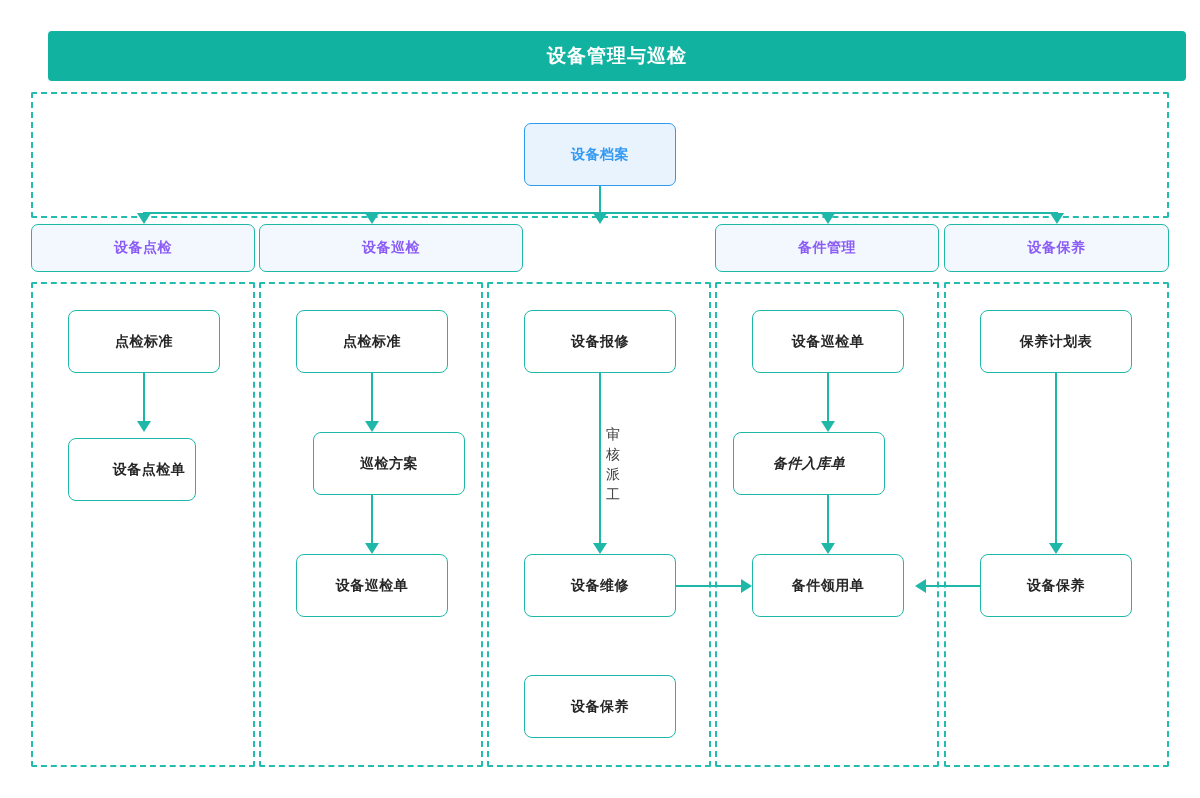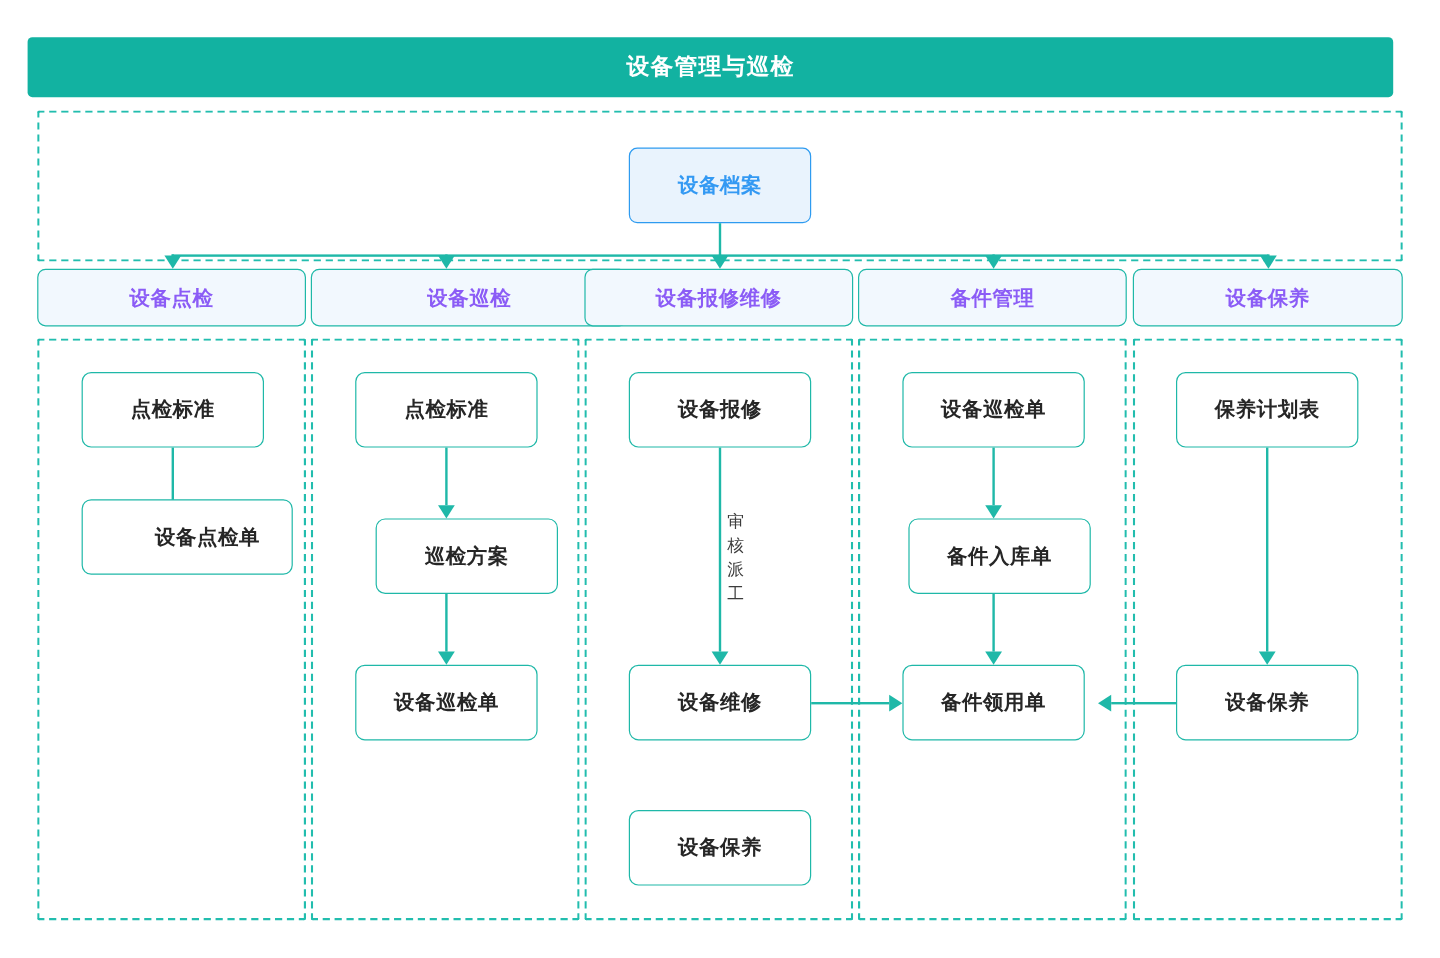--- a/index.html
+++ b/index.html
@@ -14,21 +14,21 @@
     position: relative;
     width: 1200px;
     height: 798px;
     background: #ffffff;
     overflow: hidden;
   }
 
   
   .title-bar {
     position: absolute;
-    left: 23px;
+    left: 48px;
     top: 31px;
     width: 1138px;
     height: 50px;
     background: #12b2a1;
     border-radius: 4px;
     display: flex;
     align-items: center;
     justify-content: center;
     color: #ffffff;
     font-size: 19px;
@@ -49,21 +49,21 @@
   .node {
     position: absolute;
     box-sizing: border-box;
     border: 1.6px solid #1fb8a8;
     border-radius: 8px;
     background: #ffffff;
     display: flex;
     align-items: center;
     justify-content: center;
     color: #262626;
-    font-size: 17px;
+    font-size: 14px;
     font-weight: bold;
     letter-spacing: 0.5px;
   }
   .node.root {
     border: 1.8px solid #2e9bf0;
     background: #e9f3fd;
     color: #3399f3;
     border-radius: 7px;
   }
   .node.header {
@@ -154,42 +154,39 @@
 
   <div class="vline" style="left:1056px; top:212px; height:8px;"></div>
   <div class="arrow-down" style="left:1050px; top:213px;"></div>
 
   <div class="node header" style="left:31px; top:224px; width:224px; height:48px;">
     <span>设备点检</span>
   </div>
   <div class="node header" style="left:259px; top:224px; width:264px; height:48px;">
     <span>设备巡检</span>
   </div>
-  <div class="node header" style="left:487px; top:224px; width:224px; height:48px;">
-    <span>设备报修维修</span>
-  </div>
   <div class="node header" style="left:715px; top:224px; width:224px; height:48px;">
     <span>备件管理</span>
   </div>
   <div class="node header" style="left:944px; top:224px; width:225px; height:48px;">
     <span>设备保养</span>
   </div>
 
   <div class="dashed-box" style="left:31px; top:282px; width:224px; height:485px;"></div>
   <div class="dashed-box" style="left:259px; top:282px; width:224px; height:485px;"></div>
   <div class="dashed-box" style="left:487px; top:282px; width:224px; height:485px;"></div>
   <div class="dashed-box" style="left:715px; top:282px; width:224px; height:485px;"></div>
   <div class="dashed-box" style="left:944px; top:282px; width:225px; height:485px;"></div>
 
   <div class="node" style="left:68px; top:310px; width:152px; height:63px;">
     <span>点检标准</span>
   </div>
   <div class="vline" style="left:143px; top:373px; height:48px;"></div>
   <div class="arrow-down" style="left:137px; top:421px;"></div>
-  <div class="node" style="left:68px; top:416px; width:176px; height:63px;padding-left:34px;">
+  <div class="node" style="left:68px; top:438px; width:128px; height:63px;padding-left:34px;">
     <span>设备点检单</span>
   </div>
 
   <div class="node" style="left:296px; top:310px; width:152px; height:63px;">
     <span>点检标准</span>
   </div>
   <div class="vline" style="left:371px; top:373px; height:48px;"></div>
   <div class="arrow-down" style="left:365px; top:421px;"></div>
   <div class="node" style="left:296px; top:432px; width:152px; height:63px;margin-left:17px;">
     <span>巡检方案</span>
@@ -219,21 +216,21 @@
   </div>
 
   <div class="hline" style="left:676px; top:585px; width:65px;"></div>
   <div class="arrow-right" style="left:741px; top:579px;"></div>
 
   <div class="node" style="left:752px; top:310px; width:152px; height:63px;">
     <span>设备巡检单</span>
   </div>
   <div class="vline" style="left:827px; top:373px; height:48px;"></div>
   <div class="arrow-down" style="left:821px; top:421px;"></div>
-  <div class="node" style="left:757px; top:432px; width:152px; height:63px;">
+  <div class="node" style="left:733px; top:432px; width:152px; height:63px;font-style:italic;">
     <span>备件入库单</span>
   </div>
   <div class="vline" style="left:827px; top:495px; height:48px;"></div>
   <div class="arrow-down" style="left:821px; top:543px;"></div>
   <div class="node" style="left:752px; top:554px; width:152px; height:63px;">
     <span>备件领用单</span>
   </div>
 
   <div class="node" style="left:980px; top:310px; width:152px; height:63px;">
     <span>保养计划表</span>

